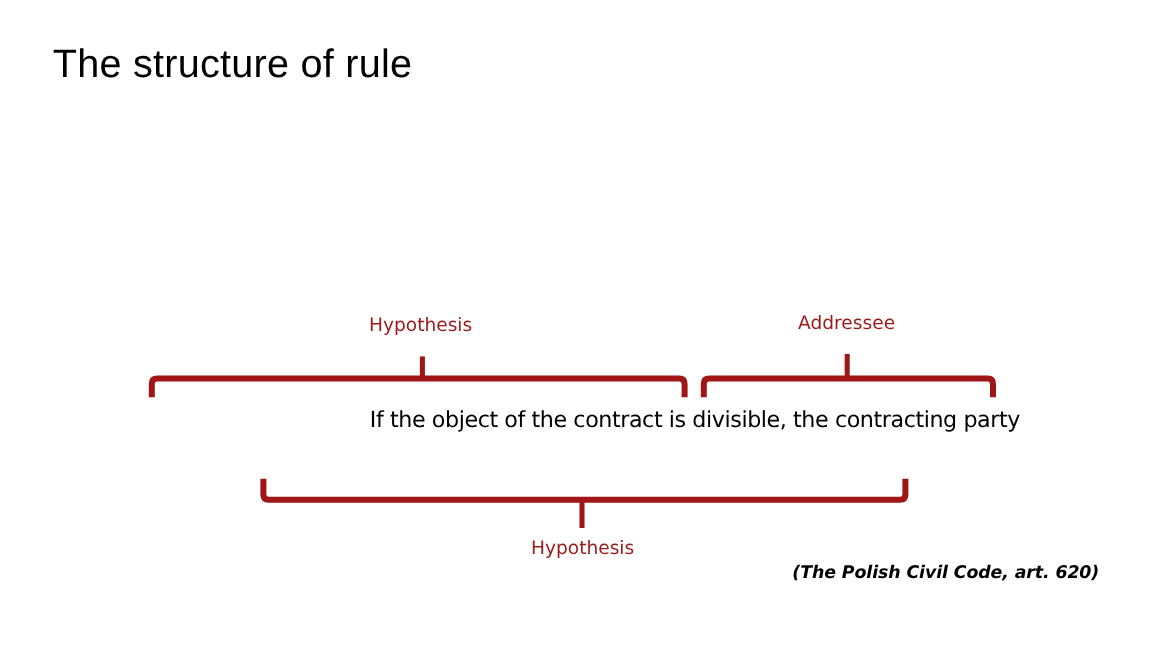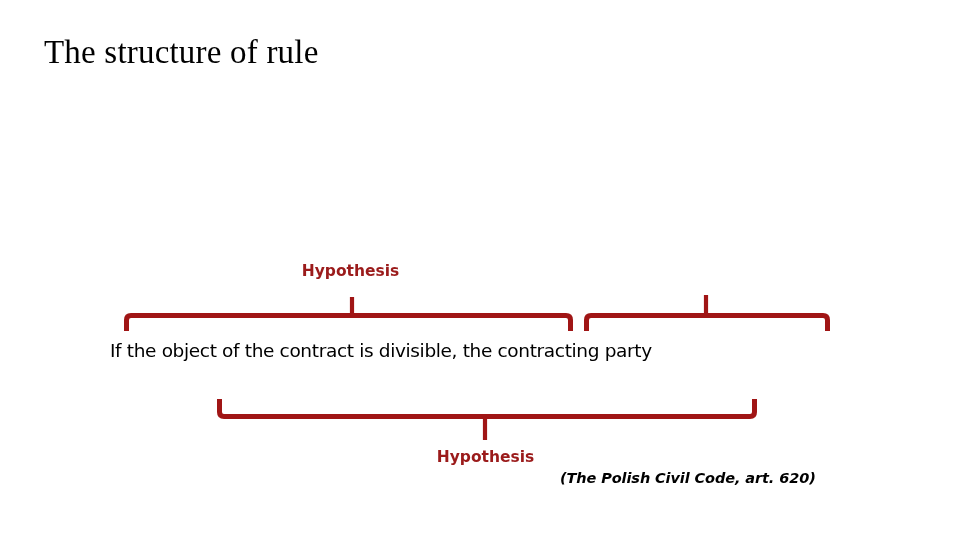--- a/index.html
+++ b/index.html
@@ -18,35 +18,35 @@
     background: #ffffff;
     overflow: hidden;
   }
 
   
   #slide-title {
     position: absolute;
     left: 44px;
     top: 32px;
     width: 700px;
-    font-family: Liberation Serif, serif;
+    font-family: Liberation Sans, sans-serif;
     font-weight: 300;
     font-size: 33px;
     line-height: 1.25;
     letter-spacing: 0.2px;
     color: #000000;
     white-space: nowrap;
   }
 
   
   .brace-label {
     position: absolute;
     font-family: "DejaVu Sans", sans-serif;
     font-size: 15.5px;
-    font-weight: 700;
+    font-weight: 400;
     color: #9B1B1B;
     white-space: nowrap;
     text-align: center;
   }
   #label-hypothesis {
     left: 253px;
     top: 262px;
     width: 195px;
   }
   #label-addressee {
@@ -59,39 +59,39 @@
     top: 448px;
     width: 195px;
   }
 
   
   #rule-statement {
     position: absolute;
     left: 110px;
     top: 338px;
     width: 740px;
-    text-align: left;
+    text-align: right;
     font-family: "DejaVu Sans", sans-serif;
     font-size: 18.5px;
     line-height: 25px;
     color: #000000;
     letter-spacing: -0.35px;
   }
   #rule-statement .line {
     display: block;
     white-space: nowrap;
   }
 
   
   #citation {
     position: absolute;
     left: 560px;
     top: 470px;
     width: 356px;
-    text-align: left;
+    text-align: right;
     font-family: "DejaVu Sans", sans-serif;
     font-style: italic;
     font-weight: 600;
     font-size: 14.5px;
     color: #000000;
     letter-spacing: -0.1px;
     white-space: nowrap;
   }
 
   
@@ -119,20 +119,21 @@
 </style>
 </head>
 <body>
 
 <div id="slide">
 
   <div id="slide-title">The structure of rule</div>
 
   <div class="brace-label" id="label-hypothesis">Hypothesis</div>
 
+  <div class="brace-label" id="label-addressee">Addressee</div>
 
   <div id="rule-statement">
     <span class="line">If the object of the contract is divisible, the contracting party</span>
   </div>
 
   <div class="brace-label" id="label-disposition">Hypothesis</div>
 
   <div id="citation">(The Polish Civil Code, art. 620)</div>
 
   <svg id="braces" viewBox="0 0 960 540">

